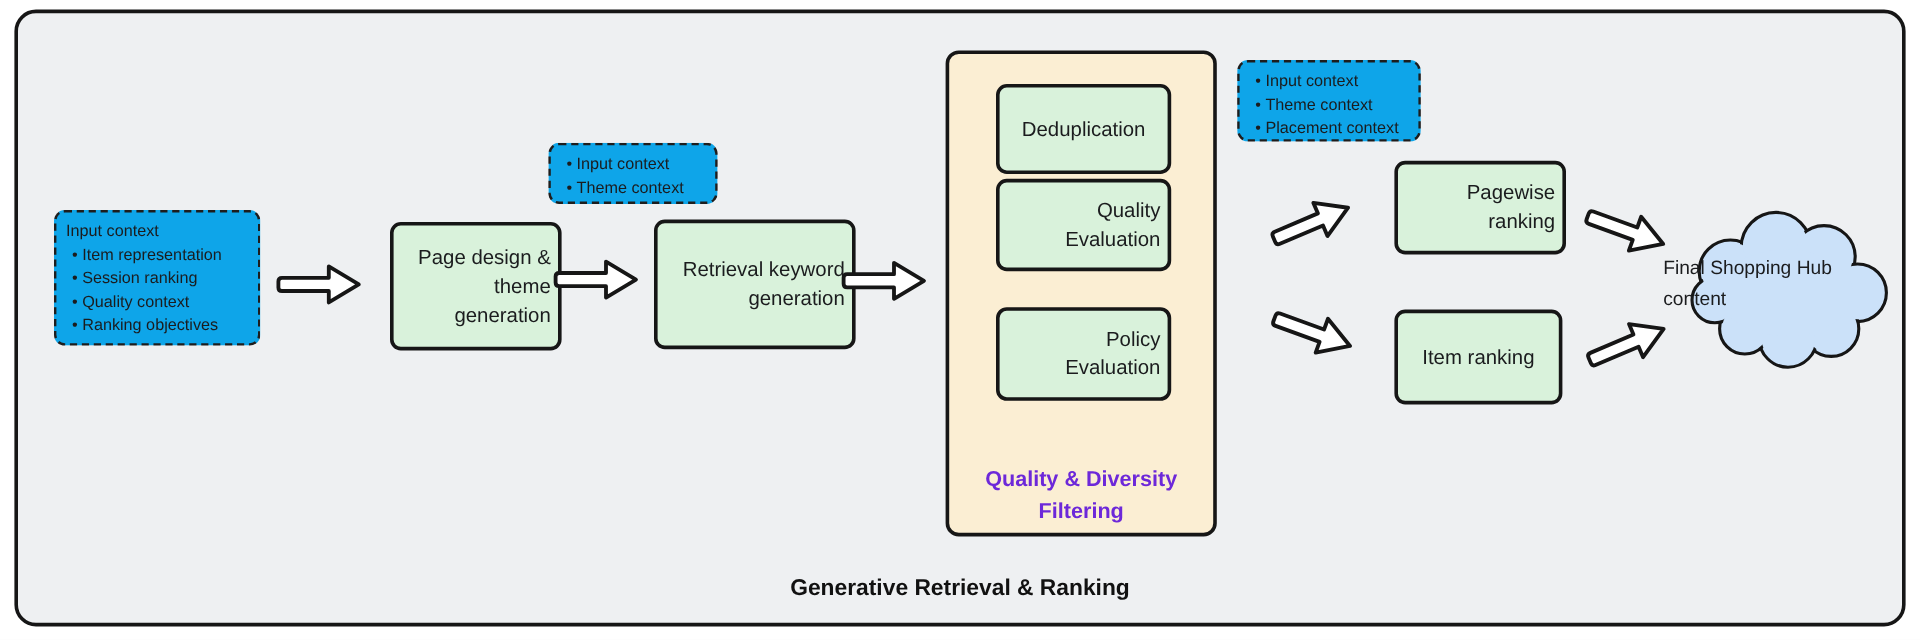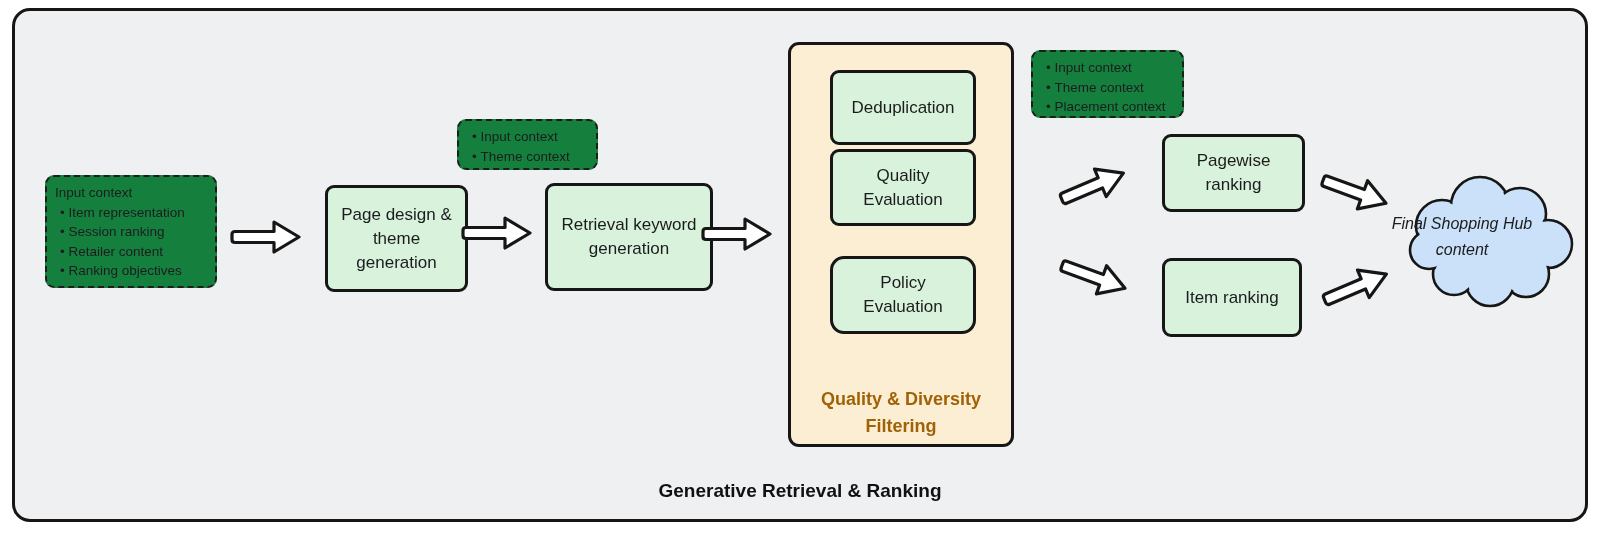--- a/index.html
+++ b/index.html
@@ -9,36 +9,36 @@
     --blue:#cbe1f9;
     --ink:#161616;
     --text:#1b1c1e;
   }
   *{margin:0;padding:0;box-sizing:border-box;}
   html,body{background:#ffffff;}
   body{font-family:"Liberation Sans","DejaVu Sans",sans-serif;color:var(--text);}
   .canvas{position:relative;width:1600px;height:533px;background:#ffffff;overflow:hidden;}
   .frame{position:absolute;left:12px;top:8px;width:1576px;height:514px;
          border:3px solid var(--ink);border-radius:18px;background:var(--bg);}
-  .dashed-box{position:absolute;background:#15803d;border:2px dashed #1d1d1d;border-radius:9px;
+  .dashed-box{position:absolute;background:#0ea5e9;border:2px dashed #1d1d1d;border-radius:9px;
               padding:6px 8px;font-size:13.5px;line-height:19.5px;color:var(--text);}
   .db-title{font-size:13.5px;}
   .db-item{padding-left:5px;}
   .db-item::before{content:"\2022\00a0";}
   .node{position:absolute;background:var(--green);border:3px solid var(--ink);border-radius:9px;
-        display:flex;align-items:center;justify-content:center;text-align:center;
+        display:flex;align-items:center;justify-content:center;text-align:right;
         font-size:17px;line-height:24px;color:var(--text);padding:4px 6px;}
   .group{position:absolute;background:var(--orange);border:3px solid var(--ink);border-radius:11px;}
-  .group-label{position:absolute;text-align:center;font-weight:700;font-size:18px;line-height:27px;color:#a16207;}
+  .group-label{position:absolute;text-align:center;font-weight:700;font-size:18px;line-height:27px;color:#6d28d9;}
   .arrow{position:absolute;width:76px;height:40px;}
   .rot-up{transform:rotate(-23deg);}
   .rot-down{transform:rotate(20deg);}
   .cloud-wrap{position:absolute;left:1402px;top:168px;width:172px;height:142px;}
-  .cloud-label{position:absolute;left:1386px;top:211px;width:152px;text-align:center;
-               font-size:16px;line-height:26px;color:var(--text);font-style:italic;}
+  .cloud-label{position:absolute;left:1386px;top:211px;width:152px;
+               font-size:16px;line-height:26px;color:var(--text);}
   .diagram-title{position:absolute;left:12px;top:480px;width:1576px;text-align:center;
                  font-weight:700;font-size:19px;color:#111;}
 </style>
 </head>
 <body>
 
 <svg width="0" height="0" style="position:absolute" aria-hidden="true">
   <defs>
     <symbol id="block-arrow" viewBox="0 0 76 40">
       <path d="M7 14.5 L46 14.5 L46 5 L71 20 L46 35 L46 25.5 L7 25.5 Q4 25.5 4 22.5 L4 17.5 Q4 14.5 7 14.5 Z" fill="#ffffff" stroke="#161616" stroke-width="3.2" stroke-linejoin="round"></path>
@@ -46,21 +46,21 @@
   </defs>
 </svg>
 
 <div class="canvas">
   <div class="frame"></div>
 
   <div class="dashed-box" style="left:45px;top:175px;width:172px;height:113px;">
     <div class="db-title">Input context</div>
     <div class="db-item">Item representation</div>
     <div class="db-item">Session ranking</div>
-    <div class="db-item">Retailer content</div>
+    <div class="db-item">Quality context</div>
     <div class="db-item">Ranking objectives</div>
   </div>
 
   <svg class="arrow" style="left:228px;top:217px;">
     <use href="#block-arrow"></use>
   </svg>
 
   <div class="node" style="left:325px;top:185px;width:143px;height:107px;">
     <span>Page design &amp; theme generation</span>
   </div>
@@ -82,21 +82,21 @@
     <use href="#block-arrow"></use>
   </svg>
 
   <div class="group" style="left:788px;top:42px;width:226px;height:405px;"></div>
   <div class="node" style="left:830px;top:70px;width:146px;height:75px;">
     <span>Deduplication</span>
   </div>
   <div class="node" style="left:830px;top:149px;width:146px;height:77px;">
     <span>Quality Evaluation</span>
   </div>
-  <div class="node" style="left:830px;top:256px;width:146px;height:78px;border-radius:14px;">
+  <div class="node" style="left:830px;top:256px;width:146px;height:78px;">
     <span>Policy Evaluation</span>
   </div>
   <div class="group-label" style="left:793px;top:386px;width:216px;">Quality &amp; Diversity Filtering</div>
 
   <div class="dashed-box" style="left:1031px;top:50px;width:153px;height:68px;">
     <div class="db-item">Input context</div>
     <div class="db-item">Theme context</div>
     <div class="db-item">Placement context</div>
   </div>
 

